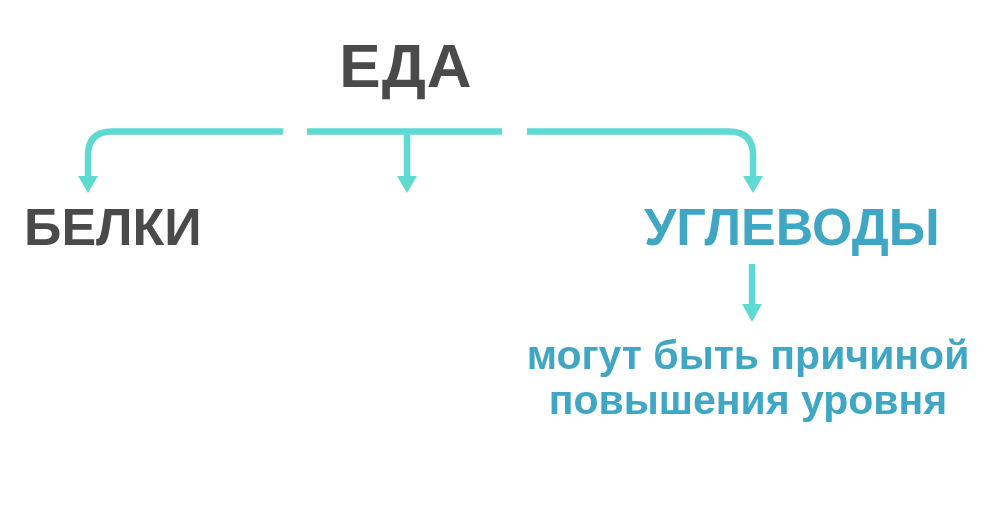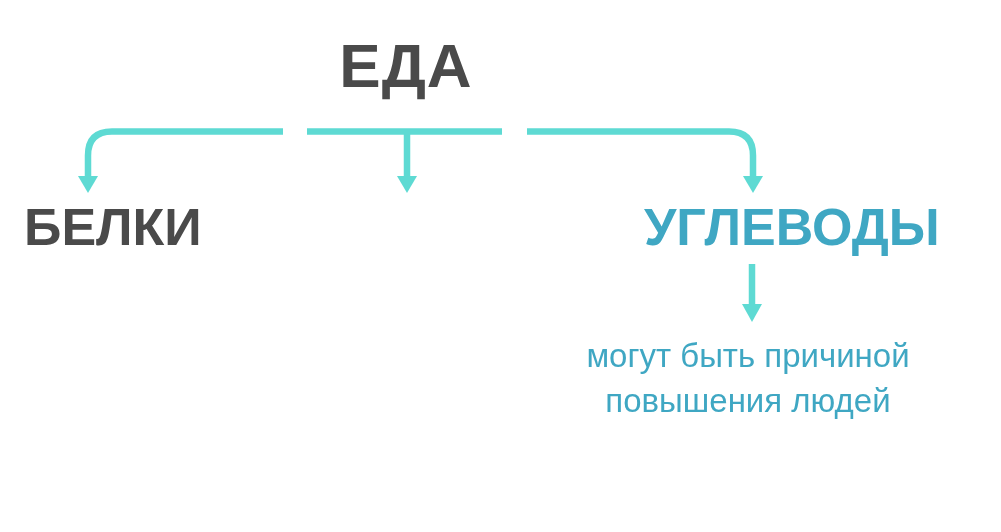--- a/index.html
+++ b/index.html
@@ -59,22 +59,22 @@
   .branch-label.teal { color: var(--accent-teal); }
   .label-proteins { left: 24px; }
   .label-fats { left: 336px; }
   .label-carbs { left: 604px; margin-left: 40px; }
   .carbs-note {
     position: absolute;
     left: 748px;
     top: 333px;
     transform: translateX(-50%);
     text-align: center;
-    font-size: 33px;
-    font-weight: normal;
+    font-size: 41px;
+    font-weight: bold;
     line-height: 45px;
     color: var(--accent-teal);
     white-space: nowrap;
   }
 </style>
 </head>
 <body>
 
 <div class="canvas">
 
@@ -103,16 +103,16 @@
     </g>
   </svg>
 
   <div class="branch-label label-proteins">БЕЛКИ</div>
 
 
   <div class="branch-label teal label-carbs">УГЛЕВОДЫ</div>
 
   <div class="carbs-note">
     <div>могут быть причиной</div>
-    <div>повышения людей</div>
+    <div>повышения уровня</div>
   </div>
 
 </div>
 
 </body></html>

